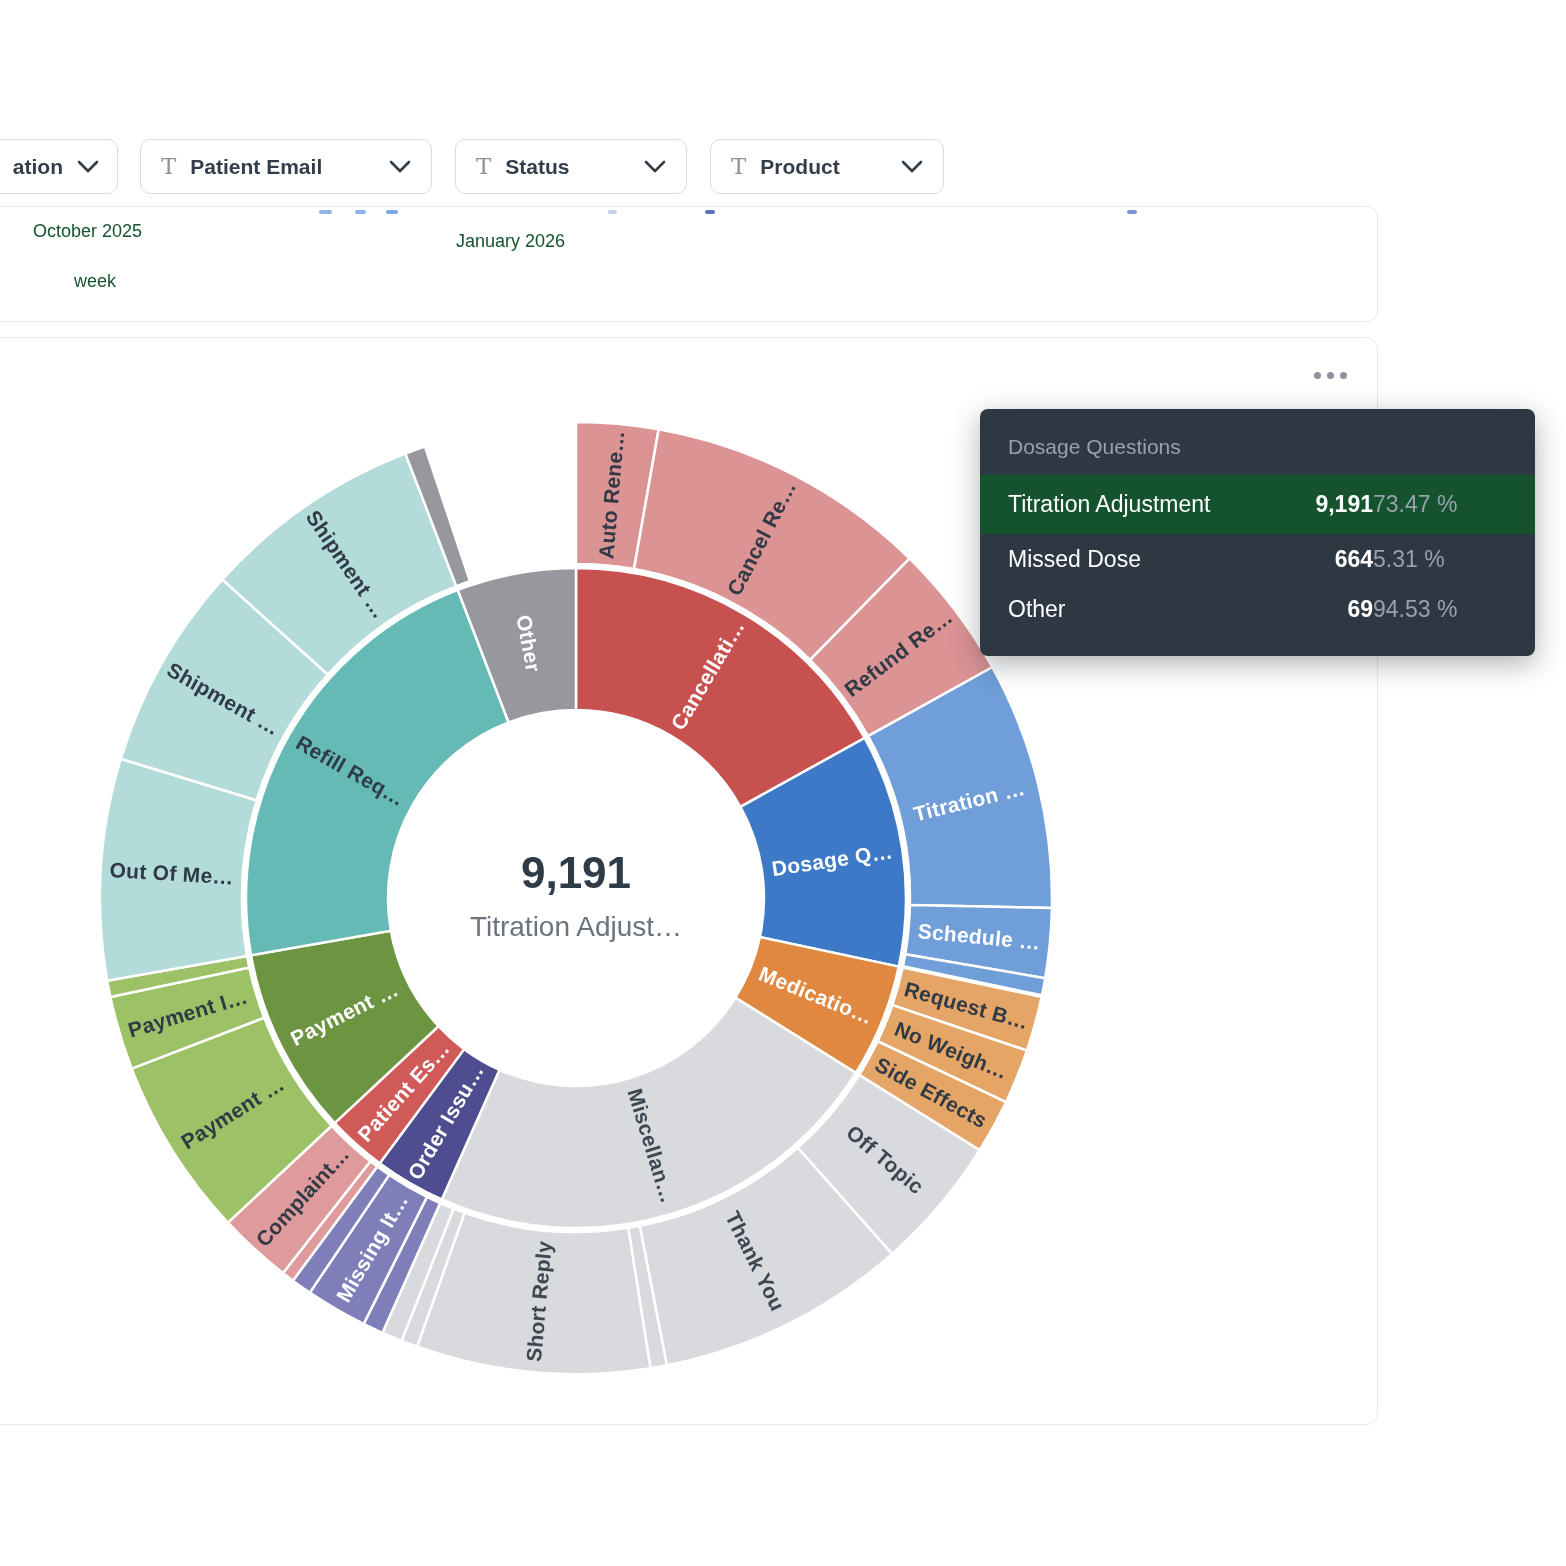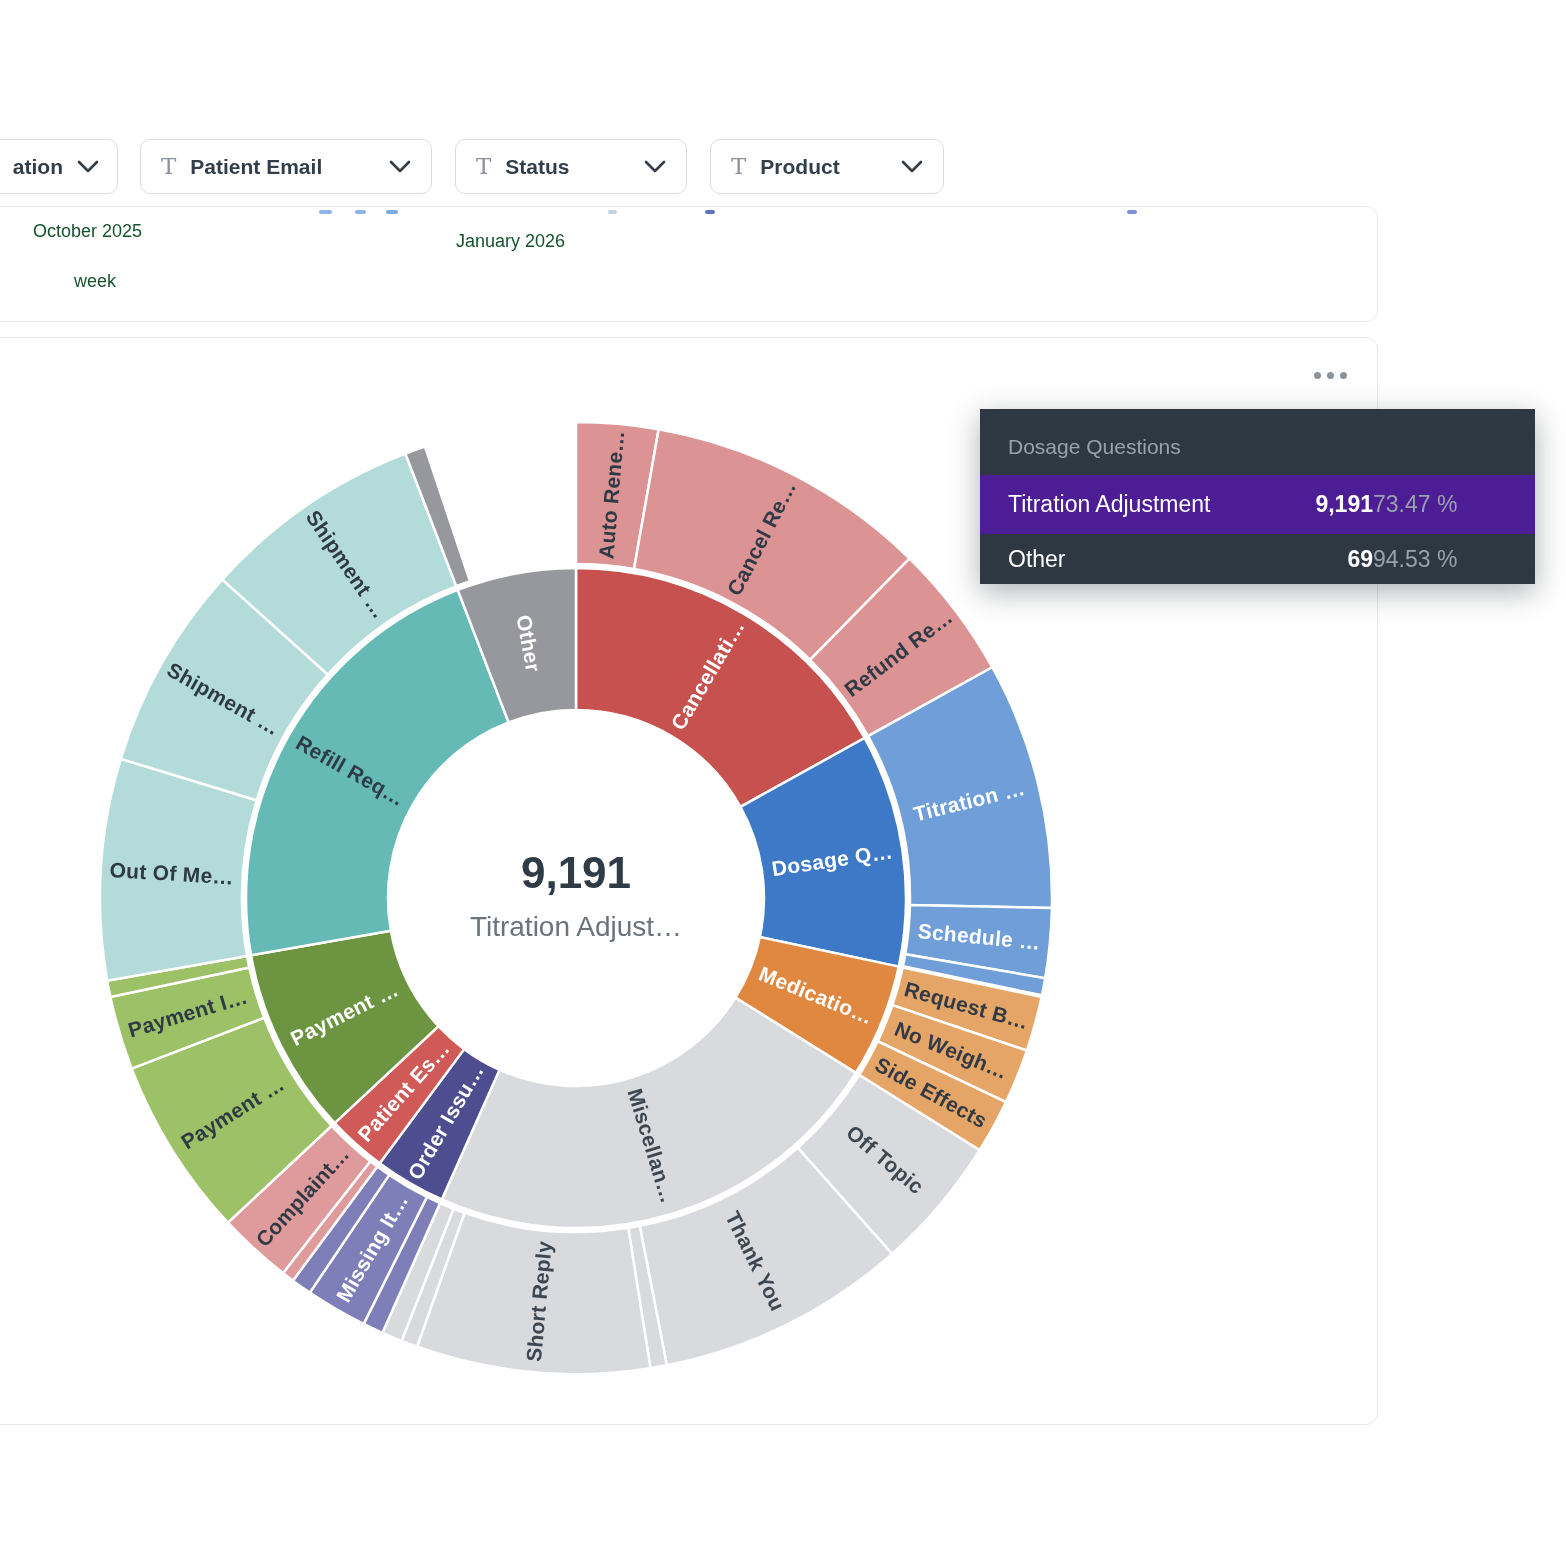--- a/index.html
+++ b/index.html
@@ -30,25 +30,25 @@
   
   #sunburst { position:absolute; left:0; top:0; }
   #sunburst path { stroke:#ffffff; stroke-width:2.5; }
   #sunburst text { font-family:"Liberation Sans", sans-serif; }
   .seg-label { font-size:21px; font-weight:700; letter-spacing:.3px; }
   .center-value { font-size:44px; font-weight:700; fill:#2f3b47; }
   .center-label { font-size:28px; fill:#6a737e; }
 
   
   #tooltip { position:absolute; left:980px; top:409px; width:555px;
-    background:#2d3842; border-radius:0; box-shadow:0 8px 28px rgba(20,28,36,.35);
-    color:#fff; }
+    background:#2d3842; border-radius:8px; box-shadow:0 8px 28px rgba(20,28,36,.35);
+    padding-bottom:22px; color:#fff; }
   #tooltip .tt-title { padding:26px 28px 16px 28px; font-size:21px; color:#98a2ac; }
   .tt-row { display:flex; align-items:center; height:50px; padding:0 30px 0 28px; font-size:23px; }
-  .tt-row.hl { height:59px; background:#4c1d95; }
+  .tt-row.hl { height:59px; background:#14532d; }
   .tt-row .l { flex:1; color:#fff; }
   .tt-row .v { width:130px; text-align:right; font-weight:700; color:#fff; }
   .tt-row .p { width:132px; text-align:left; color:#98a2ac; }
   .tt-total { margin-top:14px; }
 </style>
 </head>
 <body>
 
 <div class="fbtn fbtn-cut" style="left:-58px; width:176px; padding-right:18px;">
   <span>ation</span>
@@ -172,18 +172,23 @@
 
 <div id="tooltip">
   <div class="tt-title">Dosage Questions</div>
   <div id="tt-rows">
       <div class="tt-row hl">
         <span class="l">Titration Adjustment</span>
         <span class="v">9,191</span>
         <span class="p">73.47 %</span>
       </div>
       <div class="tt-row">
+        <span class="l">Missed Dose</span>
+        <span class="v">664</span>
+        <span class="p">5.31 %</span>
+      </div>
+      <div class="tt-row">
         <span class="l">Other</span>
         <span class="v">69</span>
         <span class="p">94.53 %</span>
       </div>
     </div>
 </div>
 
 </body></html>

